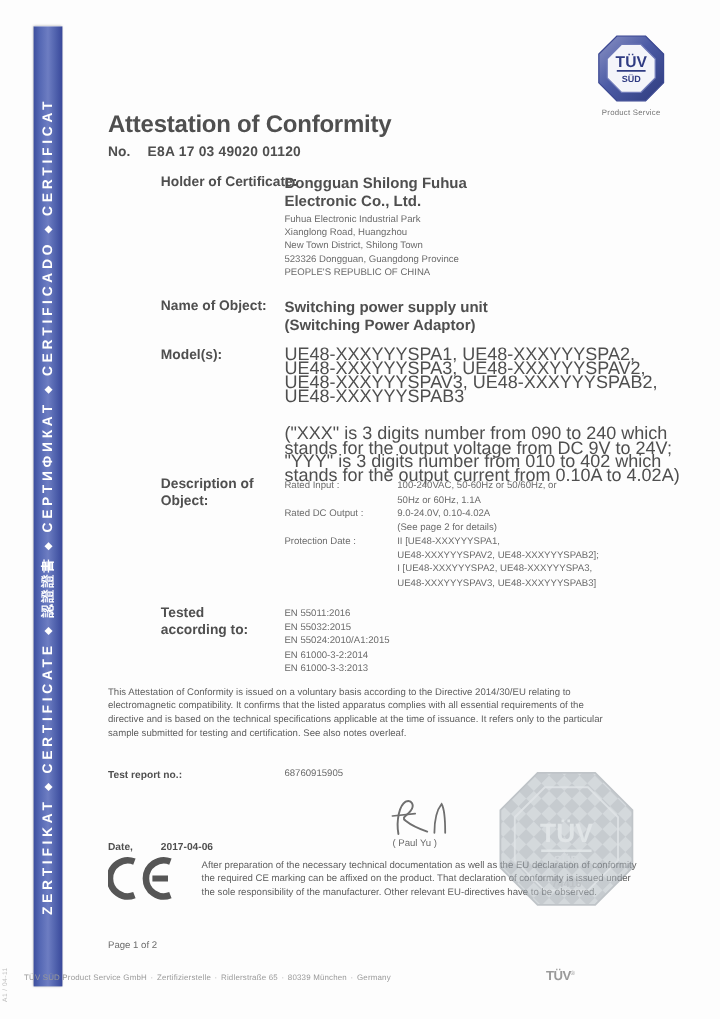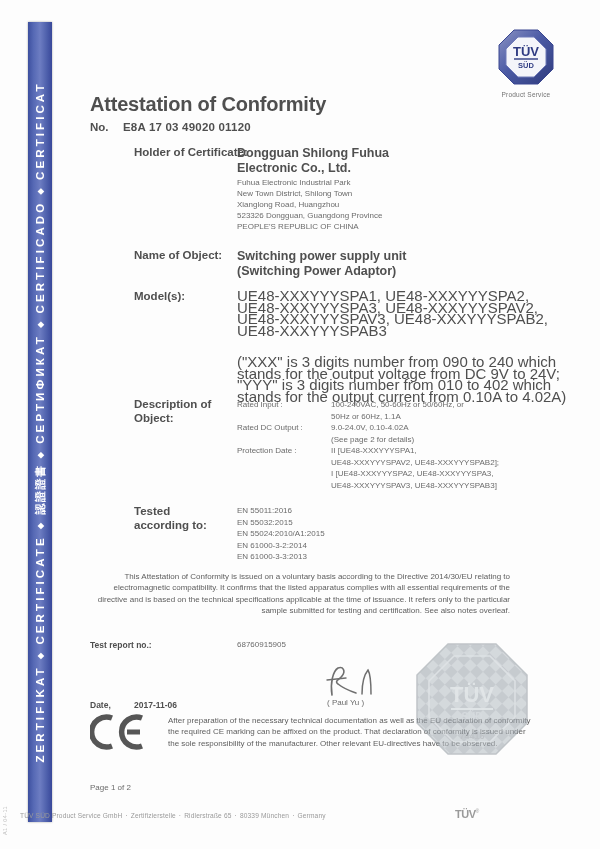--- a/index.html
+++ b/index.html
@@ -98,21 +98,21 @@
   .desc-tbl .dkey{width:94px;flex:0 0 94px;font-size:8px;color:#6b6b6b;line-height:11.5px;}
   .desc-tbl .dval{font-size:8px;color:#6b6b6b;line-height:11.5px;white-space:pre-line;}
 
   
   .ta-lbl{left:0;top:505px;}
   .ta-val{left:147px;top:505px;width:300px;}
 
   
   .para{
     position:absolute;left:0;top:571px;width:420px;
-    font-size:8px;color:#5e5e5e;line-height:11.3px;text-align:right;
+    font-size:8px;color:#5e5e5e;line-height:11.3px;text-align:left;
   }
 
   
   .tr-lbl{position:absolute;left:0;top:640px;font-size:8.5px;font-weight:bold;color:#4f4f4f;}
   .tr-val{position:absolute;left:147px;top:640px;font-size:8px;color:#6b6b6b;}
 
   
   .sig-svg{position:absolute;left:234px;top:663px;width:95px;height:36px;}
   .sig-name{position:absolute;left:237px;top:698px;font-size:8px;color:#6b6b6b;}
 
@@ -193,22 +193,22 @@
 
     <div class="no-row">
       <span class="lbl">No.</span><span class="val">E8A 17 03 49020 01120</span>
     </div>
 
     <div class="row-label holder-lbl">Holder of Certificate:</div>
     <div class="row-bold holder-val" style="font-size:12.5px;line-height:15px;white-space:pre-line;">Dongguan Shilong Fuhua
 Electronic Co., Ltd.</div>
     <div class="row-norm holder-addr">
       <div>Fuhua Electronic Industrial Park</div>
+      <div>Xianglong Road, Huangzhou</div>
       <div>New Town District, Shilong Town</div>
-      <div>Xianglong Road, Huangzhou</div>
     </div>
     <div class="row-norm holder-addr2">
       <div>523326 Dongguan, Guangdong Province</div>
       <div>PEOPLE'S REPUBLIC OF CHINA</div>
     </div>
 
     <div class="row-label noo-lbl">Name of Object:</div>
     <div class="row-bold noo-val" style="font-size:12.5px;line-height:15px;white-space:pre-line;">Switching power supply unit
 (Switching Power Adaptor)</div>
 
@@ -260,21 +260,21 @@
     <div class="sig-svg">
       <svg width="95" height="36" viewBox="0 0 95 36">
         <path d="M8 32 C6 20 9 8 14 5 C19 3 22 8 18 13 C15 17 10 18 14 21 C19 25 26 28 32 30" fill="none" stroke="#6f6f6f" stroke-width="1.6" stroke-linecap="round"></path>
         <path d="M3 17 L22 15" fill="none" stroke="#6f6f6f" stroke-width="1.4" stroke-linecap="round"></path>
         <path d="M38 31 C38 22 40 12 44 7 C47 12 47 22 47 31" fill="none" stroke="#6f6f6f" stroke-width="1.5" stroke-linecap="round"></path>
       </svg>
     </div>
     <div class="sig-name">( Paul Yu )</div>
 
     <div class="date-lbl">Date,</div>
-    <div class="date-val">2017-11-06</div>
+    <div class="date-val">2017-04-06</div>
 
     <div class="ce">
       <svg width="58" height="40" viewBox="0 0 58 40">
         <path d="M22 6 A15 15 0 1 0 22 34" fill="none" stroke="#565656" stroke-width="5.5" stroke-linecap="butt"></path>
         <path d="M52 6 A15 15 0 1 0 52 34" fill="none" stroke="#565656" stroke-width="5.5" stroke-linecap="butt"></path>
         <line x1="37" y1="20" x2="50" y2="20" stroke="#565656" stroke-width="5"></line>
       </svg>
     </div>
     <div class="ce-text">After preparation of the necessary technical documentation as well as the EU declaration of conformity the required CE marking can be affixed on the product. That declaration of conformity is issued under the sole responsibility of the manufacturer. Other relevant EU-directives have to be observed.</div>
 

